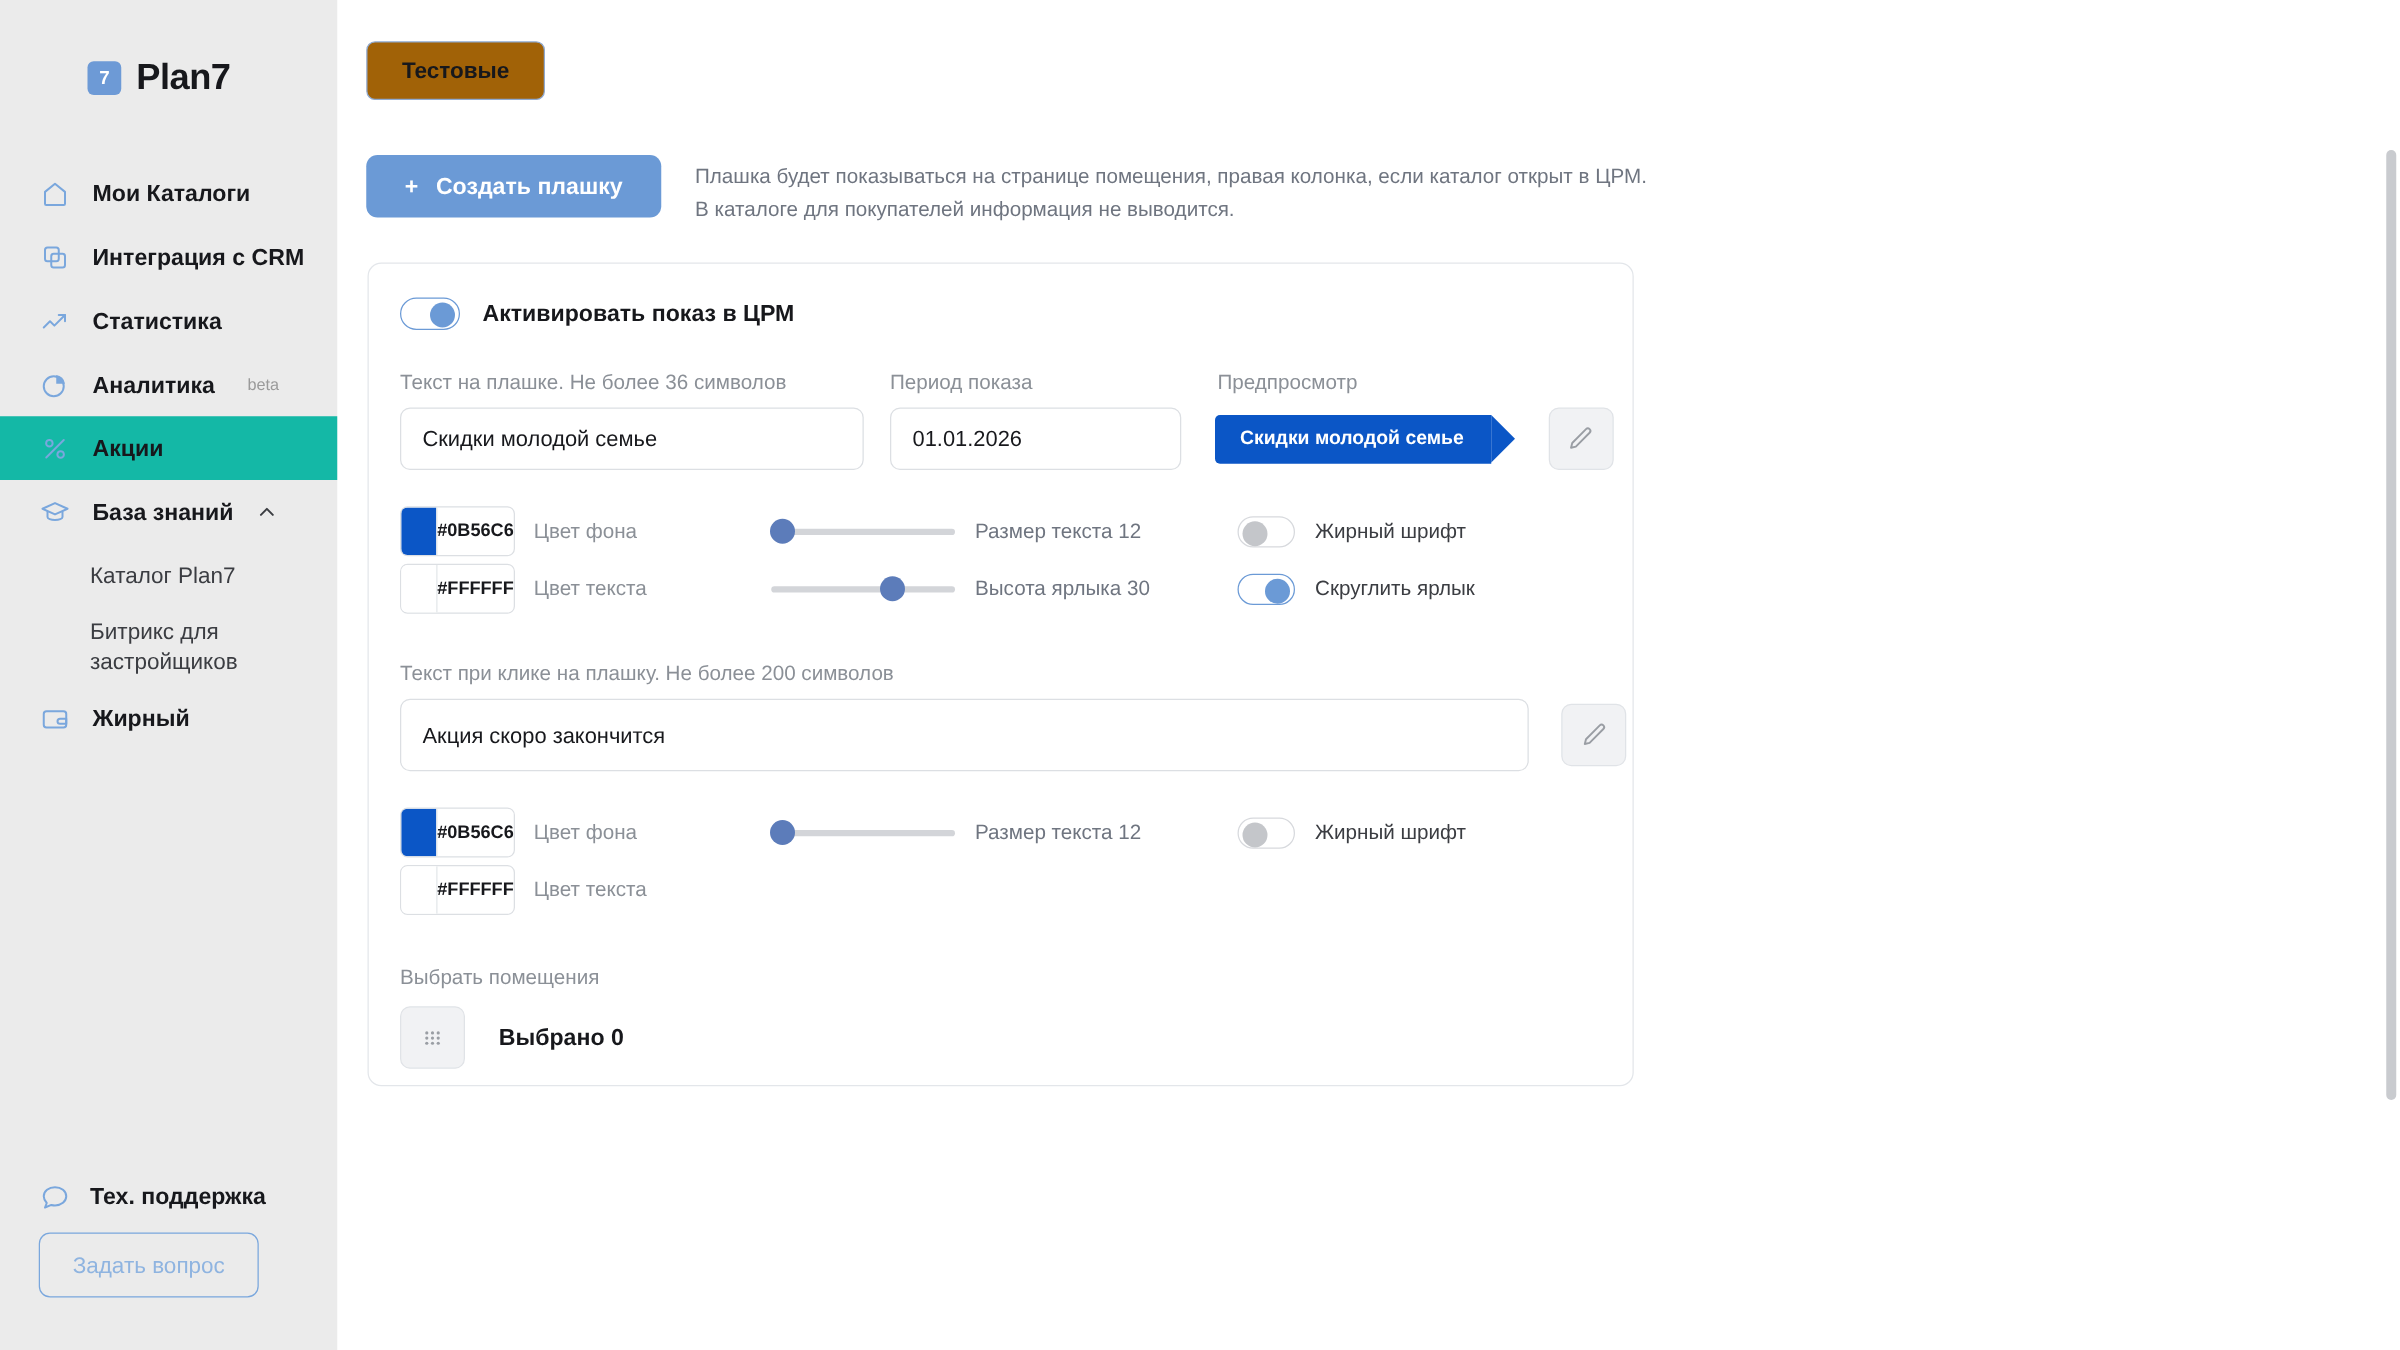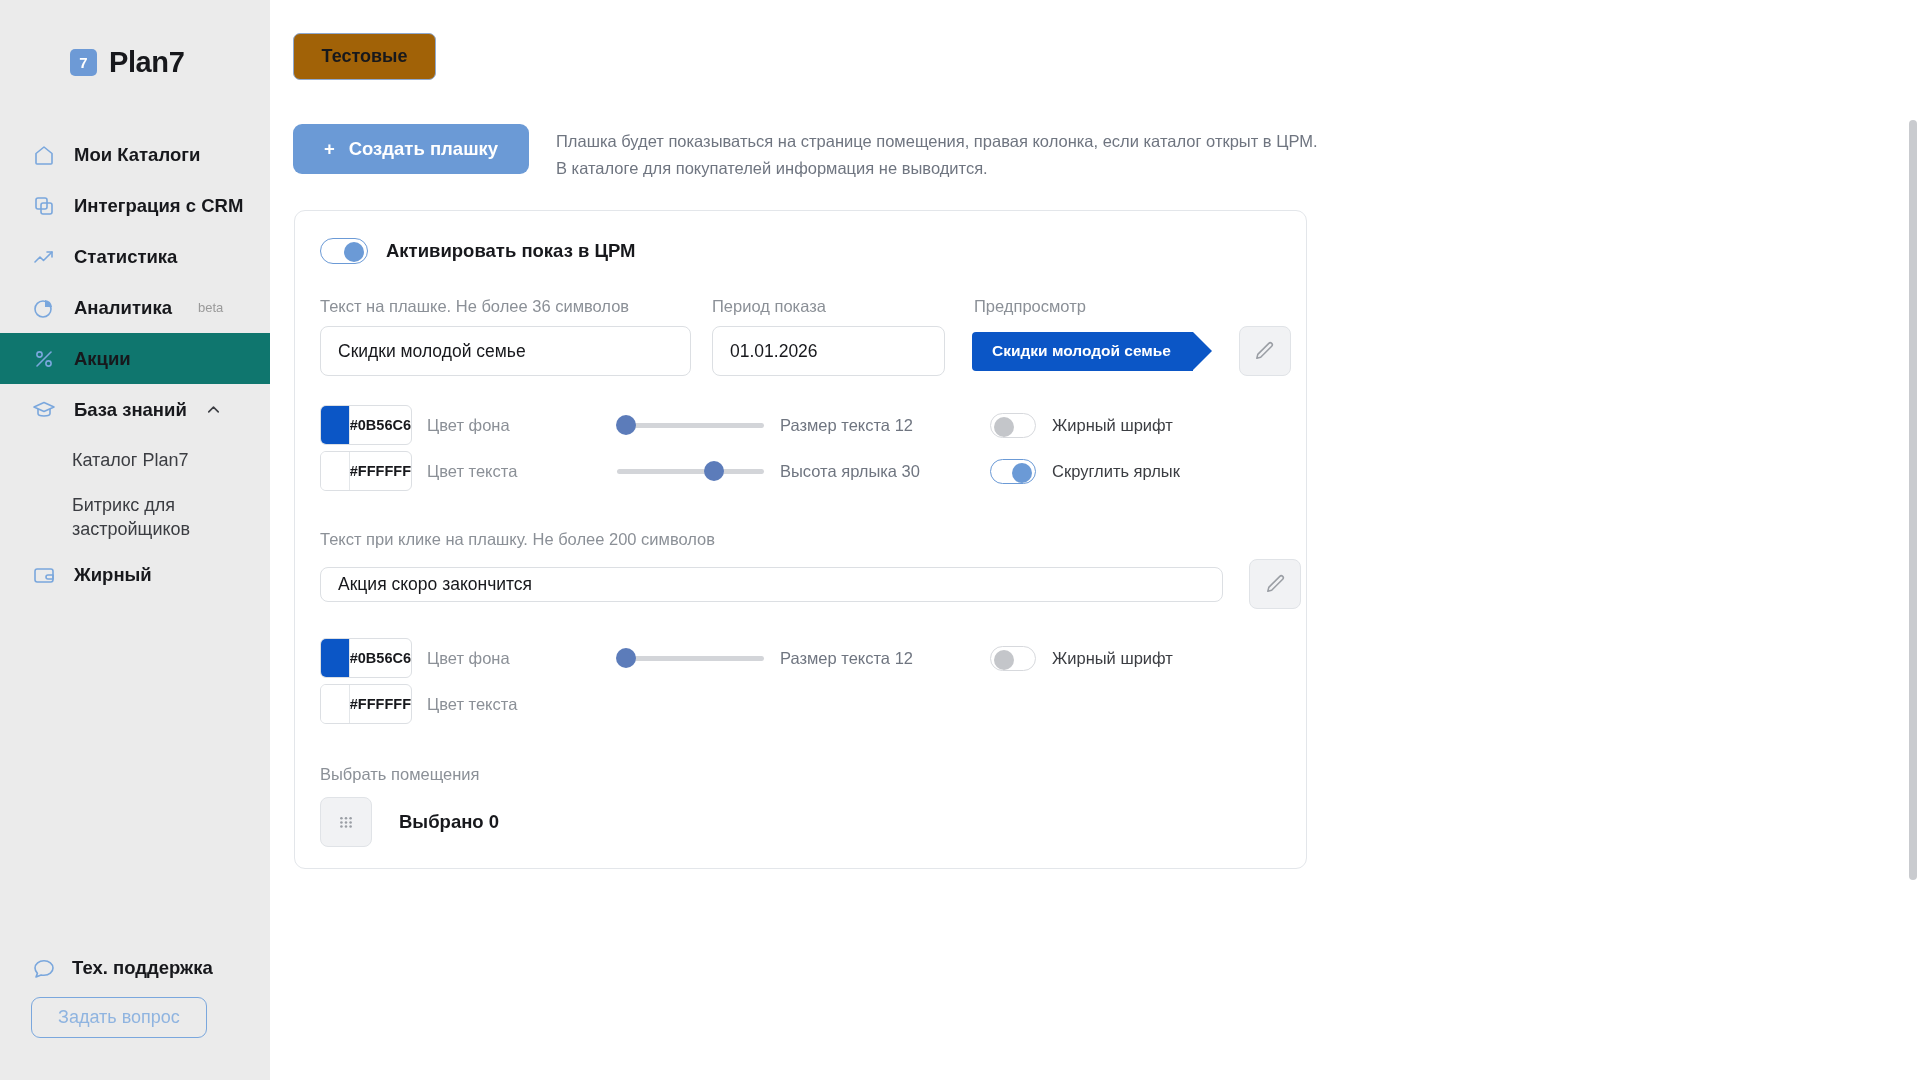--- a/index.html
+++ b/index.html
@@ -33,21 +33,21 @@
   .brand-name {
     font-size: 29px; font-weight: bold; color: #17181c; letter-spacing: -0.4px;
   }
 
   .nav { margin-top: 50px; }
   .nav-item {
     display: flex; align-items: center; gap: 17px;
     height: 51px; padding-left: 31px;
     cursor: pointer;
   }
-  .nav-item.active { background: #0f766e; }
+  .nav-item.active { background: #14b8a6; }
   .nav-ico { width: 26px; height: 26px; flex: 0 0 26px; display: flex; align-items: center; justify-content: center; }
   .nav-ico svg { display: block; }
   .nav-label { font-size: 18.5px; font-weight: bold; color: #17181c; white-space: nowrap; }
   .nav-beta { font-size: 13px; color: #9a9a9a; font-weight: normal; margin-left: 9px; }
   .nav-chevron { margin-left: auto; margin-right: 62px; display: flex; }
 
   .subnav-item {
     padding-left: 72px; height: 50px;
     display: flex; align-items: center;
     font-size: 18px; color: #3b3d42; cursor: pointer;
@@ -55,21 +55,21 @@
   .subnav-item.two-line { height: 64px; line-height: 1.35; }
   .subnav-item.two-line span { display: block; max-width: 130px; }
 
   .support {
     position: absolute; left: 0; bottom: 0; width: 270px;
     padding: 0 0 42px 31px;
   }
   .support-row { display: flex; align-items: center; gap: 15px; margin-bottom: 16px; }
   .support-label { font-size: 18.5px; font-weight: bold; color: #17181c; }
   .ask-btn {
-    width: 176px; height: 41px; border-radius: 9px;
+    width: 176px; height: 52px; border-radius: 9px;
     border: 1.6px solid #7aa7dd; background: #ebebeb;
     color: #8fb4e0; font-size: 18px;
     display: flex; align-items: center; justify-content: center;
     cursor: pointer; font-family: inherit;
   }
 
   
   .main {
     flex: 1; height: 1080px; position: relative;
     background: #ffffff; overflow: hidden;
@@ -178,21 +178,21 @@
     width: 20px; height: 20px; border-radius: 50%; background: #5c7cba; cursor: pointer;
   }
   .slider-val { font-size: 16.5px; color: #6f7580; margin-left: 16px; width: 210px; }
 
   .tgl-label { font-size: 16.5px; color: #3b3d42; margin-left: 16px; white-space: nowrap; }
 
   
   .ta-label { font-size: 16.5px; color: #8b9097; padding: 36px 0 0 25px; }
   .ta-row { display: flex; align-items: center; padding: 10px 0 0 25px; }
   .ta-input {
-    width: 903px; height: 35px;
+    width: 903px; height: 58px;
     border: 1px solid #dcdfe3; border-radius: 8px;
     background: #ffffff; font-family: inherit;
     font-size: 17.5px; color: #17181c; padding: 0 17px;
   }
   .ta-row .pencil-btn { margin-left: 26px; }
 
   
   .sel-label { font-size: 16.5px; color: #8b9097; padding: 38px 0 0 25px; }
   .sel-row { display: flex; align-items: center; padding: 13px 0 0 25px; }
   .grid-btn {

